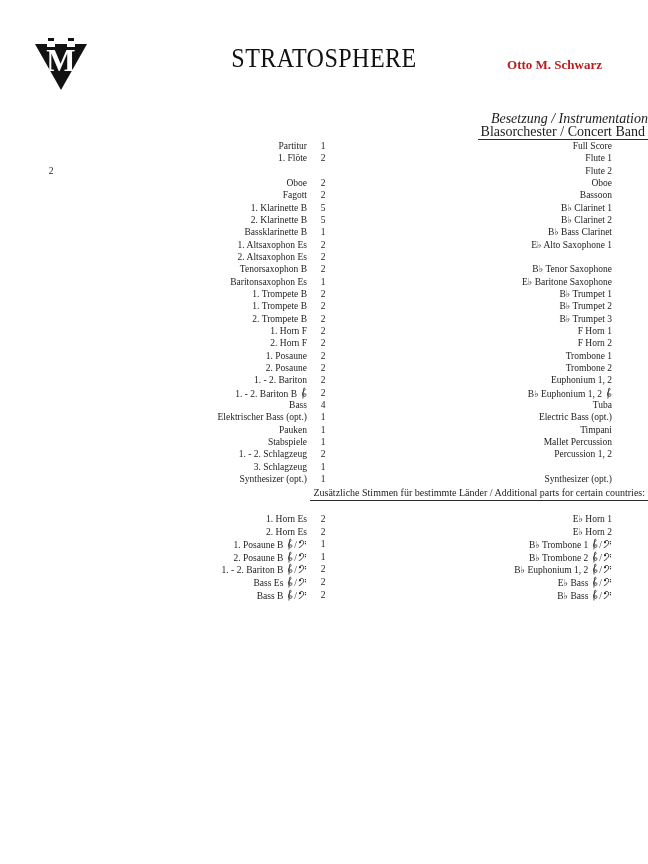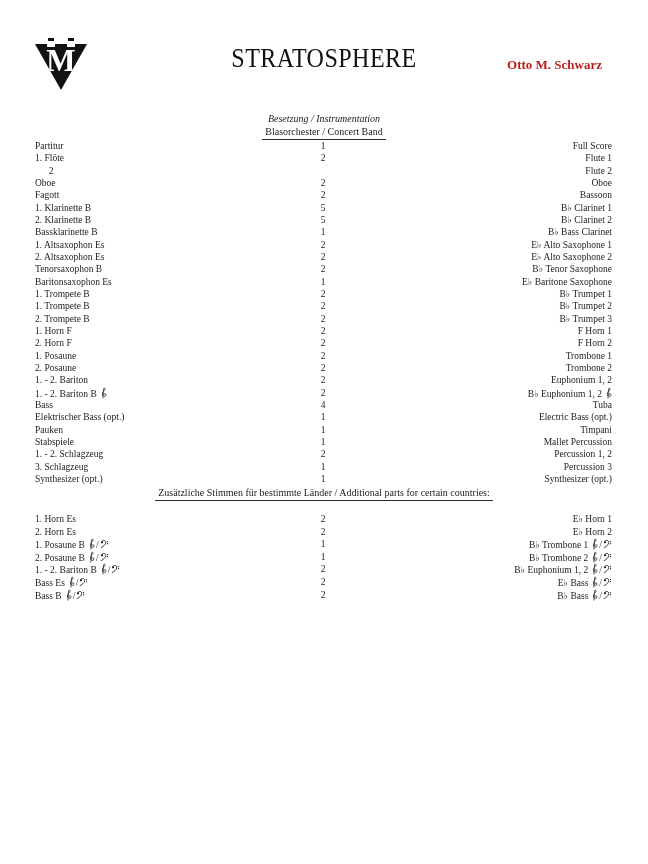--- a/index.html
+++ b/index.html
@@ -16,35 +16,35 @@
     position:absolute;left:0;right:0;top:44px;margin:0;
     text-align:center;font-size:28px;line-height:28px;font-weight:normal;
     color:#111;transform:scaleX(0.86);transform-origin:50% 50%;
     letter-spacing:0.5px;
   }
   .composer{
     position:absolute;top:57px;right:46px;
     font-size:13px;font-weight:bold;color:#b91c1c;white-space:nowrap;
   }
 
-  .inst-heading{position:absolute;top:113px;left:0;right:0;text-align:center;font-size:10px;line-height:12.5px;}
+  .inst-heading{position:absolute;top:113px;left:0;right:0;text-align:right;font-size:14px;line-height:12.5px;}
   .h-italic{font-style:italic;}
   .uline{border-bottom:1px solid #2a2a2a;padding:0 3px 1px 3px;display:inline-block;}
 
   .rows{position:absolute;left:35px;width:577px;font-size:9.5px;}
   .main-rows{top:140px;}
   .main-rows .row{height:12.33px;line-height:12.33px;}
   .add-rows{top:513px;}
   .add-rows .row{height:12.6px;line-height:12.6px;}
   .row{display:flex;white-space:nowrap;}
-  .cell-de{width:272px;text-align:left;overflow:visible;}
+  .cell-de{width:272px;text-align:right;overflow:visible;}
   .cell-qty{width:32px;text-align:center;}
   .cell-en{flex:1;text-align:right;}
 
-  .add-heading-wrap{position:absolute;top:487px;left:0;right:0;text-align:center;font-size:10px;line-height:12px;}
+  .add-heading-wrap{position:absolute;top:487px;left:0;right:0;text-align:right;font-size:10px;line-height:12px;}
 
   .clef{display:inline-block;margin-left:3px;white-space:nowrap;}
   .clef .sep{margin:0 1px;}
   .clef svg{display:inline-block;}
   svg.clef-g{vertical-align:-3px;}
   svg.clef-f{vertical-align:-1px;}
 </style>
 </head>
 <body>
 
@@ -110,21 +110,20 @@
         <span class="cell-en">B♭ Bass Clarinet</span>
       </div>
       <div class="row">
         <span class="cell-de">1. Altsaxophon Es</span>
         <span class="cell-qty">2</span>
         <span class="cell-en">E♭ Alto Saxophone 1</span>
       </div>
       <div class="row">
         <span class="cell-de">2. Altsaxophon Es</span>
         <span class="cell-qty">2</span>
-        <span class="cell-en">E♭ Alto Saxophone 2</span>
       </div>
       <div class="row">
         <span class="cell-de">Tenorsaxophon B</span>
         <span class="cell-qty">2</span>
         <span class="cell-en">B♭ Tenor Saxophone</span>
       </div>
       <div class="row">
         <span class="cell-de">Baritonsaxophon Es</span>
         <span class="cell-qty">1</span>
         <span class="cell-en">E♭ Baritone Saxophone</span>
@@ -199,21 +198,20 @@
         <span class="cell-en">Mallet Percussion</span>
       </div>
       <div class="row">
         <span class="cell-de">1. - 2. Schlagzeug</span>
         <span class="cell-qty">2</span>
         <span class="cell-en">Percussion 1, 2</span>
       </div>
       <div class="row">
         <span class="cell-de">3. Schlagzeug</span>
         <span class="cell-qty">1</span>
-        <span class="cell-en">Percussion 3</span>
       </div>
       <div class="row">
         <span class="cell-de">Synthesizer (opt.)</span>
         <span class="cell-qty">1</span>
         <span class="cell-en">Synthesizer (opt.)</span>
       </div>
     </div>
 
   <div class="add-heading-wrap">
     <span class="uline">Zusätzliche Stimmen für bestimmte Länder / Additional parts for certain countries:</span>

